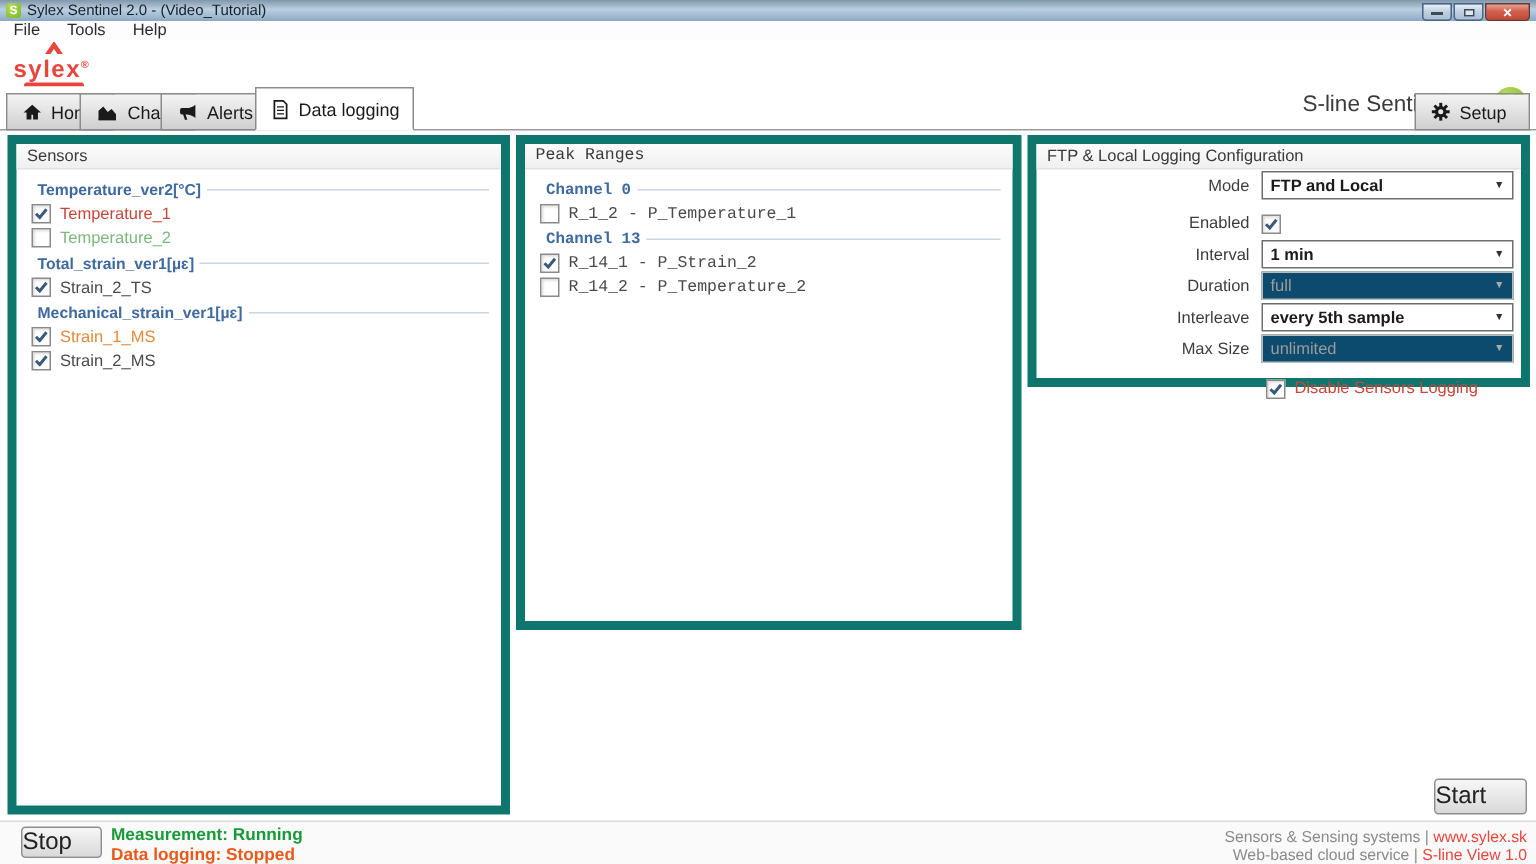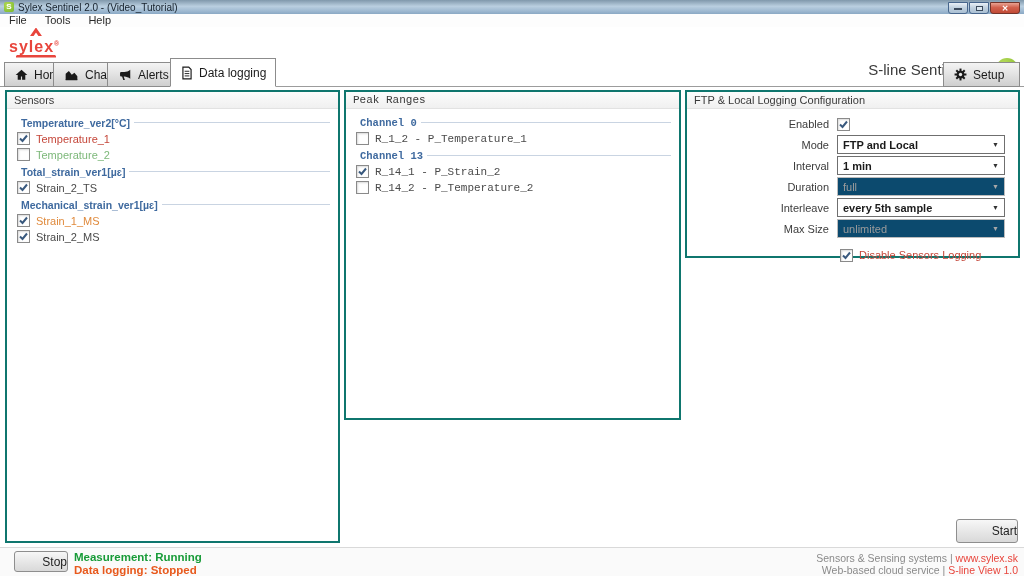--- a/index.html
+++ b/index.html
@@ -39,21 +39,21 @@
     text-align:center; line-height:22px; }
 
   
   .tabbar { position:absolute; left:0; top:59px; right:0; height:28px; border-bottom:1px solid #9c9c9c; }
   .tab { position:absolute; bottom:-1px; height:25px; display:flex; align-items:center; gap:5px; padding:0 9px;
     border:1px solid #8c8c8c; background:linear-gradient(#f4f4f4,#e4e4e4 45%,#cfcfcf); font-size:12px; color:#1a1a1a; }
   .tab.active { height:29px; background:#fff; border-bottom:1px solid #fff; z-index:2; }
   .tab svg { flex:0 0 auto; }
 
   
-  .panel { position:absolute; border:2px solid #0f766e; background:#fff; }
+  .panel { position:absolute; border:6px solid #0f766e; background:#fff; }
   .panel .phead { height:17px; background:linear-gradient(#fcfcfc,#f0f0f0); border-bottom:1px solid #e2e2e2;
     font-size:11px; color:#3a3a3a; padding:2px 0 0 7px; }
   .pbody { padding:4px 6px 0 5px; }
   .grow { display:flex; align-items:center; height:15px; margin-top:2px; }
   .grow .glabel { font-size:10.5px; font-weight:bold; color:#3f6a9f; padding:0 4px 0 9px; white-space:nowrap; }
   .grow .gline { flex:1; height:1px; background:#c9d4e2; margin-right:2px; }
   .crow { display:flex; align-items:center; height:15px; margin:1px 0; }
   .cb { width:13px; height:13px; border:1px solid #8a8a8a; background:#fff; box-shadow:inset 1px 1px 2px rgba(0,0,0,.15);
     display:inline-flex; align-items:center; justify-content:center; margin:0 6px 0 5px; flex:0 0 auto; }
   .cb svg { display:none; }
@@ -72,21 +72,21 @@
     font-size:11px; font-weight:bold; color:#1a1a1a; padding:3px 18px 0 5px; white-space:nowrap; overflow:hidden; }
   .dd .arr { position:absolute; right:2px; top:0; bottom:0; width:13px; display:flex; align-items:center; justify-content:center;
     font-size:7px; color:#333; }
   .dd.disabled { border-color:#bcbcbc; background:#0c4a6e; color:#9b9b9b; font-weight:normal; }
   .dd.disabled .arr { color:#a8a8a8; }
   .ddl { display:flex; align-items:center; height:20px; margin-top:6px; padding-left:148px; }
   .ddl .clabel { font-weight:normal; }
 
   
   .btn { position:absolute; border:1px solid #8e8e8e; border-radius:3px; background:linear-gradient(#f7f7f7,#e9e9e9 45%,#d9d9d9);
-    font-size:12px; color:#222; text-align:right; }
+    font-size:16px; color:#222; text-align:left; }
 
   
   .statusbar { position:absolute; left:0; right:0; top:547px; height:29px; background:#fafafa; border-top:1px solid #d9d9d9; }
   .stat1 { position:absolute; left:74px; top:3px; font-size:11.5px; font-weight:bold; color:#189b38; }
   .stat2 { position:absolute; left:74px; top:16px; font-size:11.5px; font-weight:bold; color:#e8591c; }
   .foot1 { position:absolute; right:6px; top:4px; font-size:10.5px; color:#8a8a8a; }
   .foot2 { position:absolute; right:6px; top:16px; font-size:10.5px; color:#8a8a8a; }
   .foot1 .red, .foot2 .red { color:#e8453c; }
 </style>
 </head>
@@ -250,31 +250,31 @@
       <div class="crow">
         <span class="cb"></span>
         <span class="clabel c-dark">R_14_2 - P_Temperature_2</span>
       </div>
     </div>
   </div>
 
   <div class="panel" style="left:685px; top:90px; width:335px; height:168px;">
     <div class="phead">FTP &amp; Local Logging Configuration</div>
     <div>
+      <div class="frow">
+        <span class="flabel">Mode</span>
+        <span class="dd"><span>FTP and Local</span><span class="arr">▼</span></span>
+      </div>
       <div class="frow first">
         <span class="flabel">Enabled</span>
         <span class="cb checked" style="margin:0;">
             <svg width="11" height="11" viewBox="0 0 11 11">
               <path d="M2 5.5 L4.5 8 L9 2.5" fill="none" stroke="#39597e" stroke-width="2"></path>
             </svg>
           </span>
-      </div>
-      <div class="frow">
-        <span class="flabel">Mode</span>
-        <span class="dd"><span>FTP and Local</span><span class="arr">▼</span></span>
       </div>
       <div class="frow">
         <span class="flabel">Interval</span>
         <span class="dd"><span>1 min</span><span class="arr">▼</span></span>
       </div>
       <div class="frow">
         <span class="flabel">Duration</span>
         <span class="dd disabled"><span>full</span><span class="arr">▼</span></span>
       </div>
       <div class="frow">

